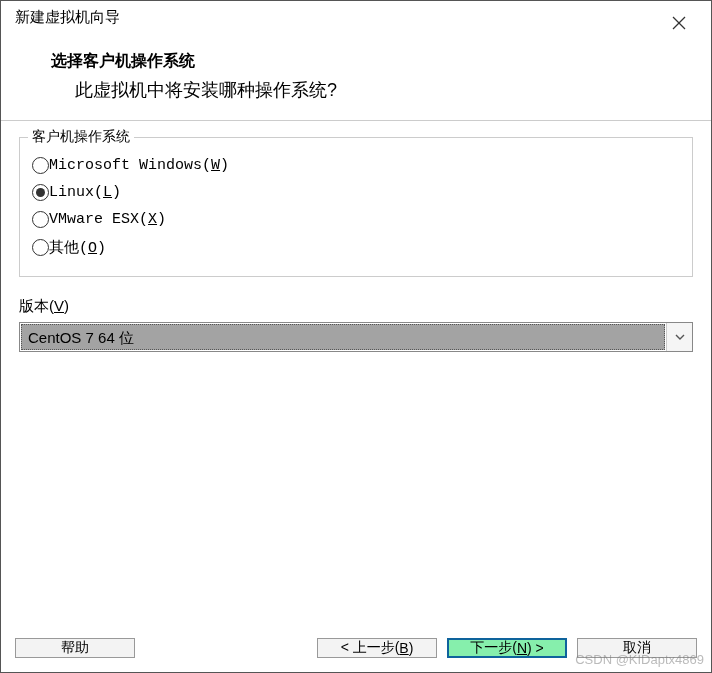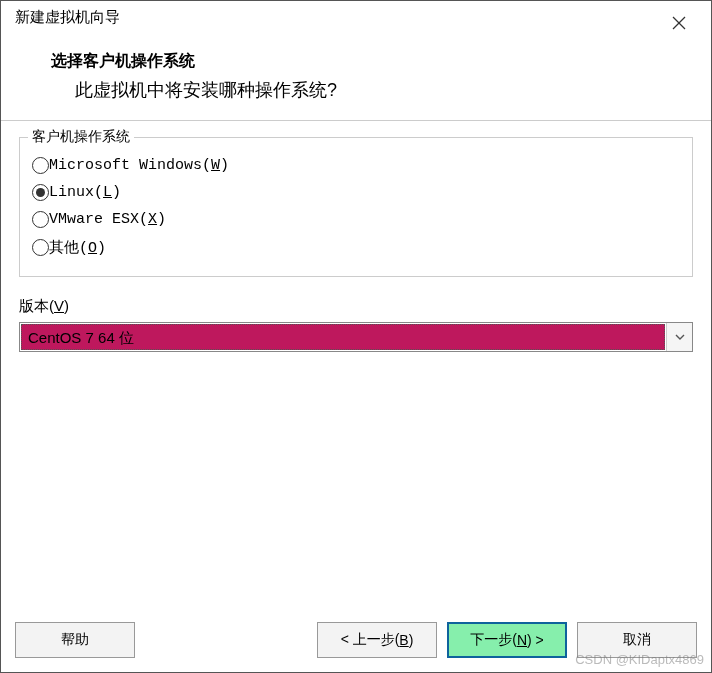--- a/index.html
+++ b/index.html
@@ -87,37 +87,37 @@
       border: 1px solid #888;
       height: 30px;
     }
     .select-value {
       flex: 1;
       border: 1px dotted #555;
       margin: 1px;
       padding: 2px 6px;
       font-size: 15px;
       line-height: 22px;
-      background: #be185d;
+      background: #a3a3a3;
     }
     .select-arrow {
       width: 26px;
       display: flex; align-items: center; justify-content: center;
       border-left: 1px solid #ccc;
       background: #f5f5f5;
     }
     .select-arrow svg { width: 10px; height: 6px; }
     .footer {
       display: flex;
       align-items: center;
       padding: 10px 14px 14px 14px;
       gap: 10px;
     }
     .btn {
-      height: 36px;
+      height: 20px;
       min-width: 120px;
       border: 1px solid #999;
       background: #f3f3f3;
       font-size: 14px;
       display: flex; align-items: center; justify-content: center;
       cursor: pointer;
       padding: 0 14px;
       font-family: inherit;
     }
     .btn.primary { border: 2px solid #0e639c; background: #86efac; }

